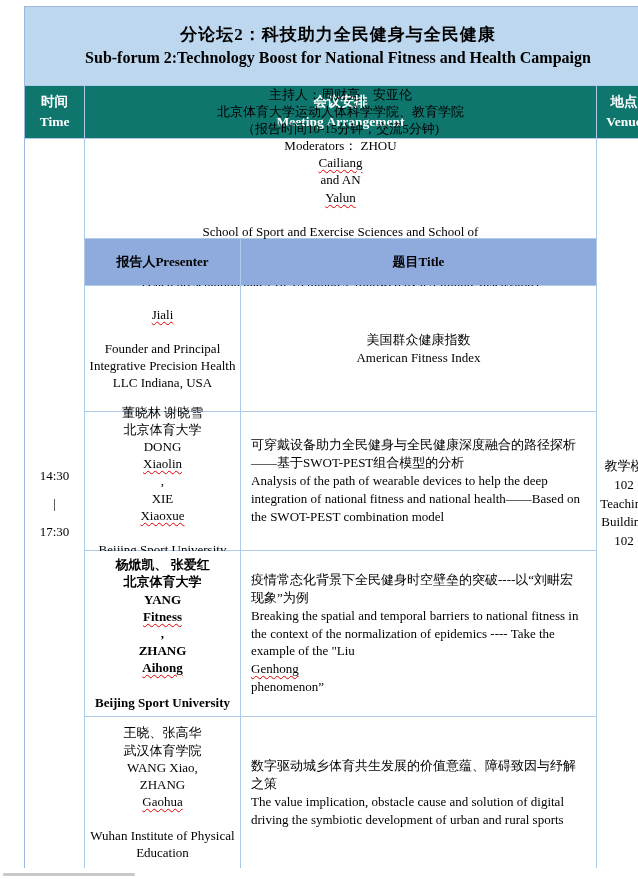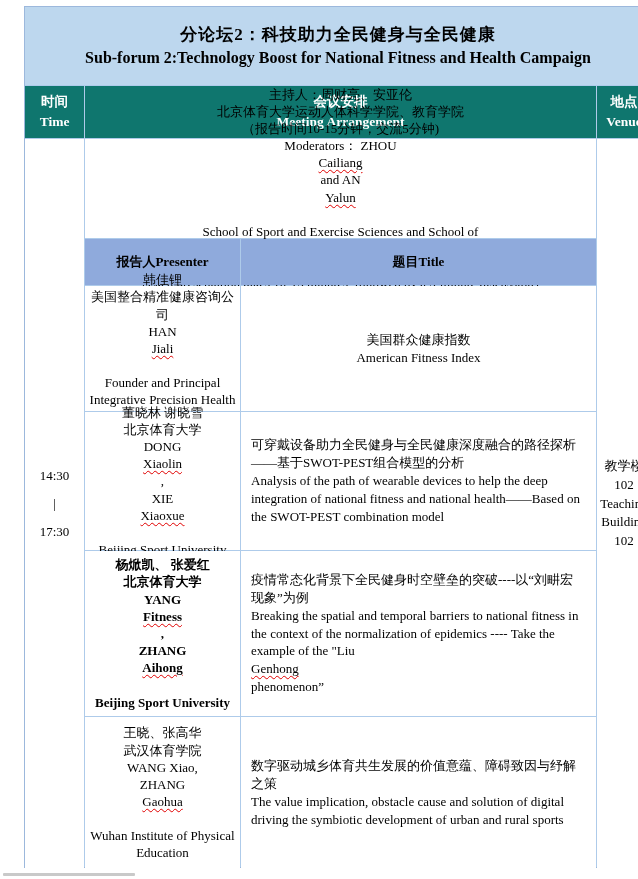--- a/index.html
+++ b/index.html
@@ -83,23 +83,21 @@
   <div class="cell moderator"><span>主持人：周财亮、安亚伦
 北京体育大学运动人体科学学院、教育学院
 （报告时间10-15分钟，交流5分钟)
 Moderators：  ZHOU </span><span class="sq">Cailiang</span><span> and AN </span><span class="sq">Yalun</span><span>
 School of Sport and Exercise Sciences and School of </span><span class="sq">Education,BSU</span><span>
 （Each presentation takes 10-15 minutes, followed by a 5-minute discussion）</span></div>
 
   <div class="cell sub sub-presenter">报告人Presenter</div>
   <div class="cell sub sub-title">题目Title</div>
 
-  <div class="cell p-cell r5p"><span>韩佳锂
-美国整合精准健康咨询公司
-HAN </span><span class="sq">Jiali</span><span>
+  <div class="cell p-cell r5p"><span class="sq">Jiali</span><span>
 Founder and Principal Integrative Precision Health LLC Indiana, USA</span></div>
   <div class="cell t-center r5t"><span>美国群众健康指数
 American Fitness Index</span></div>
 
   <div class="cell p-cell r6p"><span>董晓林 谢晓雪
 北京体育大学
 DONG </span><span class="sq">Xiaolin</span><span>,
 XIE </span><span class="sq">Xiaoxue</span><span>
 Beijing Sport University</span></div>
   <div class="cell t-left r6t"><span>可穿戴设备助力全民健身与全民健康深度融合的路径探析——基于SWOT-PEST组合模型的分析

